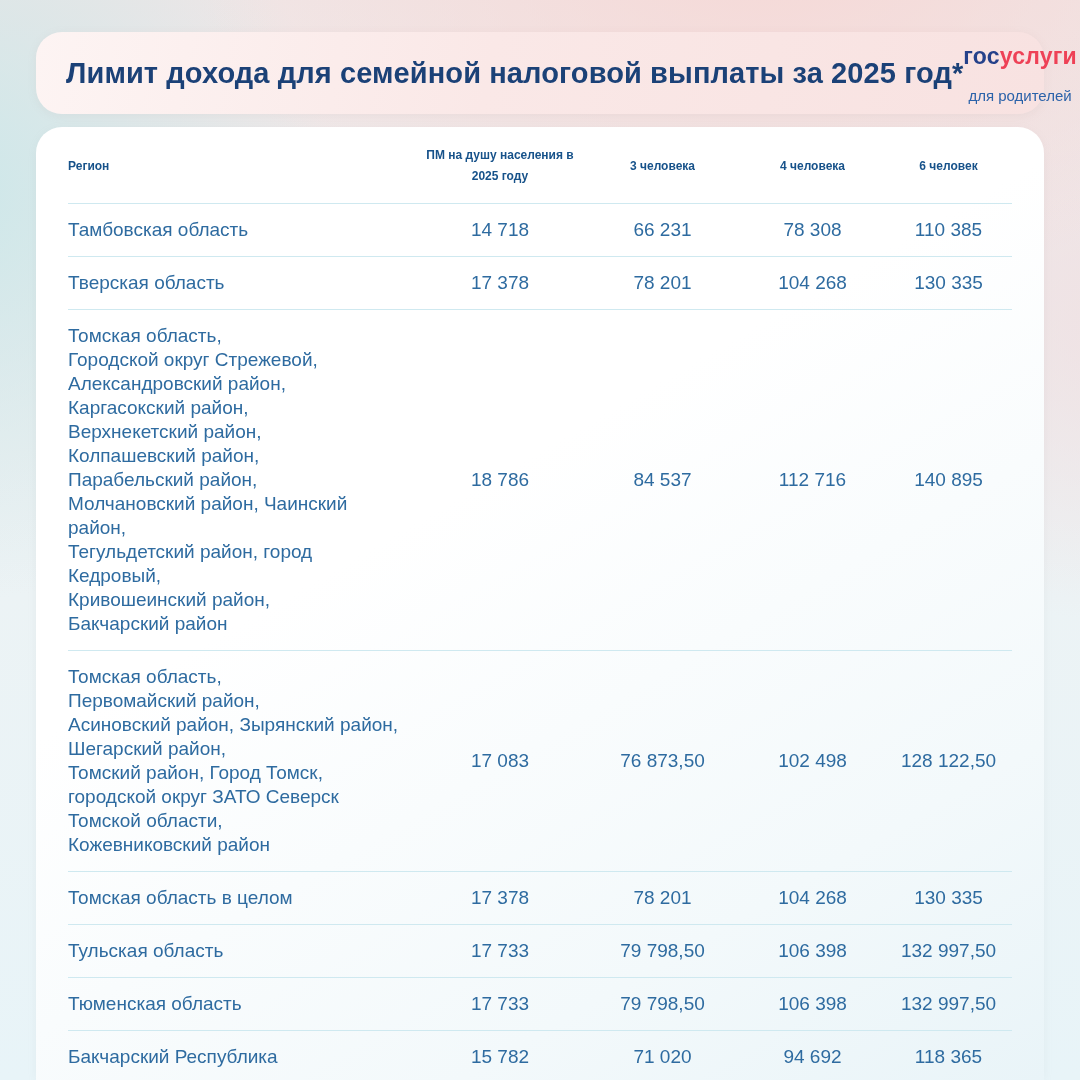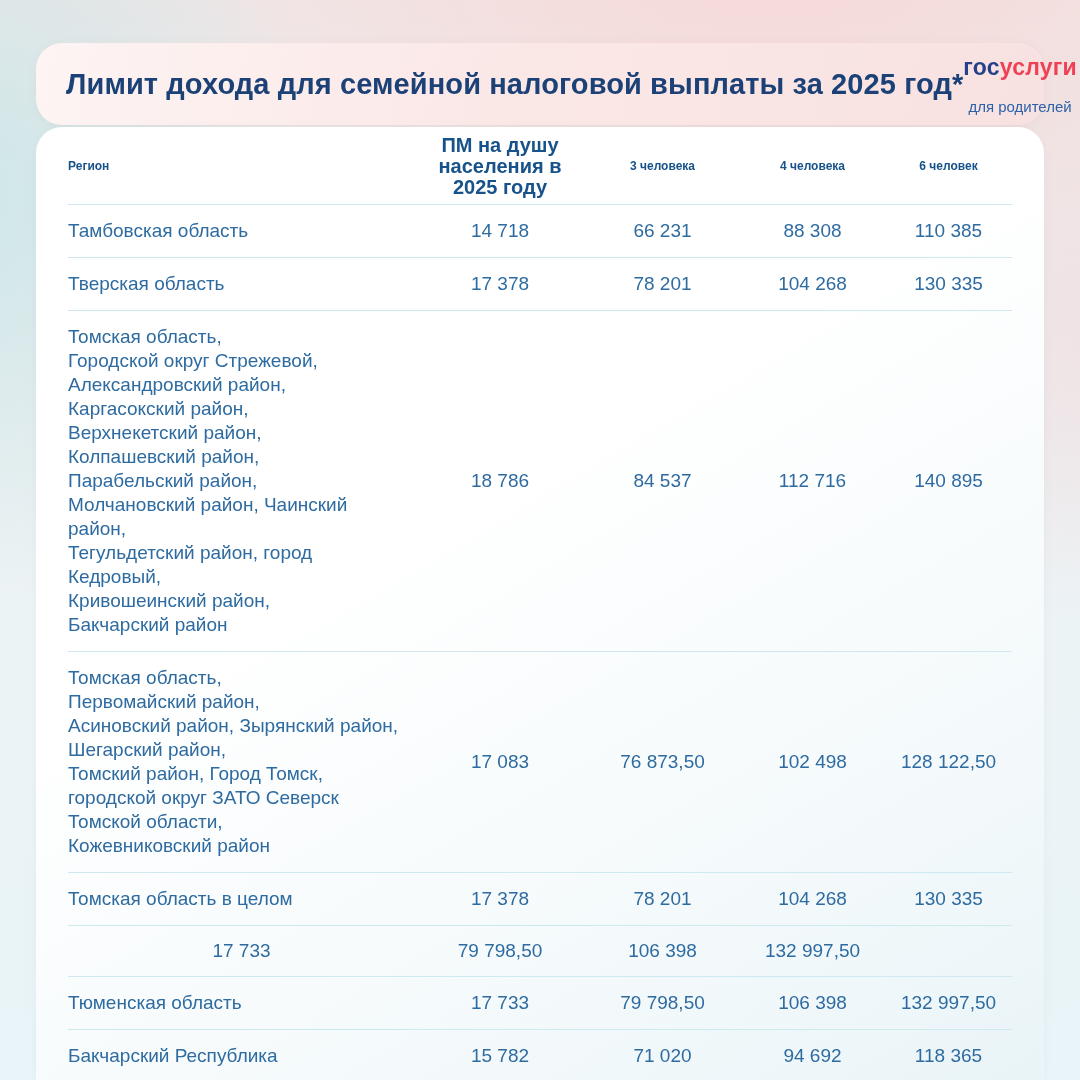--- a/index.html
+++ b/index.html
@@ -11,21 +11,21 @@
     background:
       radial-gradient(950px 560px at 72% -5%, rgba(246,216,214,0.95), rgba(246,216,214,0) 62%),
       radial-gradient(620px 680px at -4% 18%, rgba(203,231,233,0.95), rgba(203,231,233,0) 60%),
       radial-gradient(800px 500px at 108% 30%, rgba(240,222,224,0.8), rgba(240,222,224,0) 60%),
       linear-gradient(180deg, #f0e6e6 0%, #ecf3f5 55%, #e8f4f8 100%);
   }
   .page { position: relative; width: 1080px; height: 1080px; }
 
   
   .header-card {
-    position: absolute; left: 36px; top: 43px; width: 1008px; height: 82px;
+    position: absolute; left: 36px; top: 32px; width: 1008px; height: 82px;
     border-radius: 26px;
     background: linear-gradient(100deg, #fdf4f3 0%, #fae8e7 45%, #f8e2e1 100%);
     box-shadow: 0 2px 10px rgba(180,150,150,0.10);
     display: flex; align-items: center; justify-content: space-between;
     padding: 0 30px;
   }
   .page-title {
     margin: 0;
     font-size: 29px; font-weight: bold; color: #1b4177;
     letter-spacing: 0.1px;
@@ -50,21 +50,21 @@
     grid-template-columns: 347px 170px 155px 145px 127px;
     align-items: center;
   }
   .thead {
     border-bottom: 1px solid #cfe9f0;
     min-height: 77px;
     padding: 8px 0 6px 0;
   }
   .th { font-size: 12px; font-weight: bold; color: #17528a; text-align: center; line-height: 21px; }
   .th-region { text-align: left; }
-  .th-pm { font-size: 20px; line-height: 21px; padding: 0 4px; }
+  .th-pm { font-size: 12px; line-height: 21px; padding: 0 4px; }
 
   .row {
     border-bottom: 1px solid #cfe9f0;
     padding: 14px 0;
   }
   .row:last-child { border-bottom: none; }
   .cell { font-size: 19px; color: #2e6ba0; }
   .cell-region { white-space: pre-line; line-height: 24px; padding-right: 8px; }
   .cell-num { text-align: center; }
 </style>
@@ -90,21 +90,21 @@
       <div class="th">3 человека</div>
       <div class="th">4 человека</div>
       <div class="th">6 человек</div>
     </div>
 
     <div id="table-body">
         <div class="grid-row row">
           <div class="cell cell-region">Тамбовская область</div>
           <div class="cell cell-num">14 718</div>
           <div class="cell cell-num">66 231</div>
-          <div class="cell cell-num">88 308</div>
+          <div class="cell cell-num">78 308</div>
           <div class="cell cell-num">110 385</div>
         </div>
         <div class="grid-row row">
           <div class="cell cell-region">Тверская область</div>
           <div class="cell cell-num">17 378</div>
           <div class="cell cell-num">78 201</div>
           <div class="cell cell-num">104 268</div>
           <div class="cell cell-num">130 335</div>
         </div>
         <div class="grid-row row">
@@ -139,20 +139,21 @@
           <div class="cell cell-num">128 122,50</div>
         </div>
         <div class="grid-row row">
           <div class="cell cell-region">Томская область в целом</div>
           <div class="cell cell-num">17 378</div>
           <div class="cell cell-num">78 201</div>
           <div class="cell cell-num">104 268</div>
           <div class="cell cell-num">130 335</div>
         </div>
         <div class="grid-row row">
+          <div class="cell cell-region">Тульская область</div>
           <div class="cell cell-num">17 733</div>
           <div class="cell cell-num">79 798,50</div>
           <div class="cell cell-num">106 398</div>
           <div class="cell cell-num">132 997,50</div>
         </div>
         <div class="grid-row row">
           <div class="cell cell-region">Тюменская область</div>
           <div class="cell cell-num">17 733</div>
           <div class="cell cell-num">79 798,50</div>
           <div class="cell cell-num">106 398</div>

